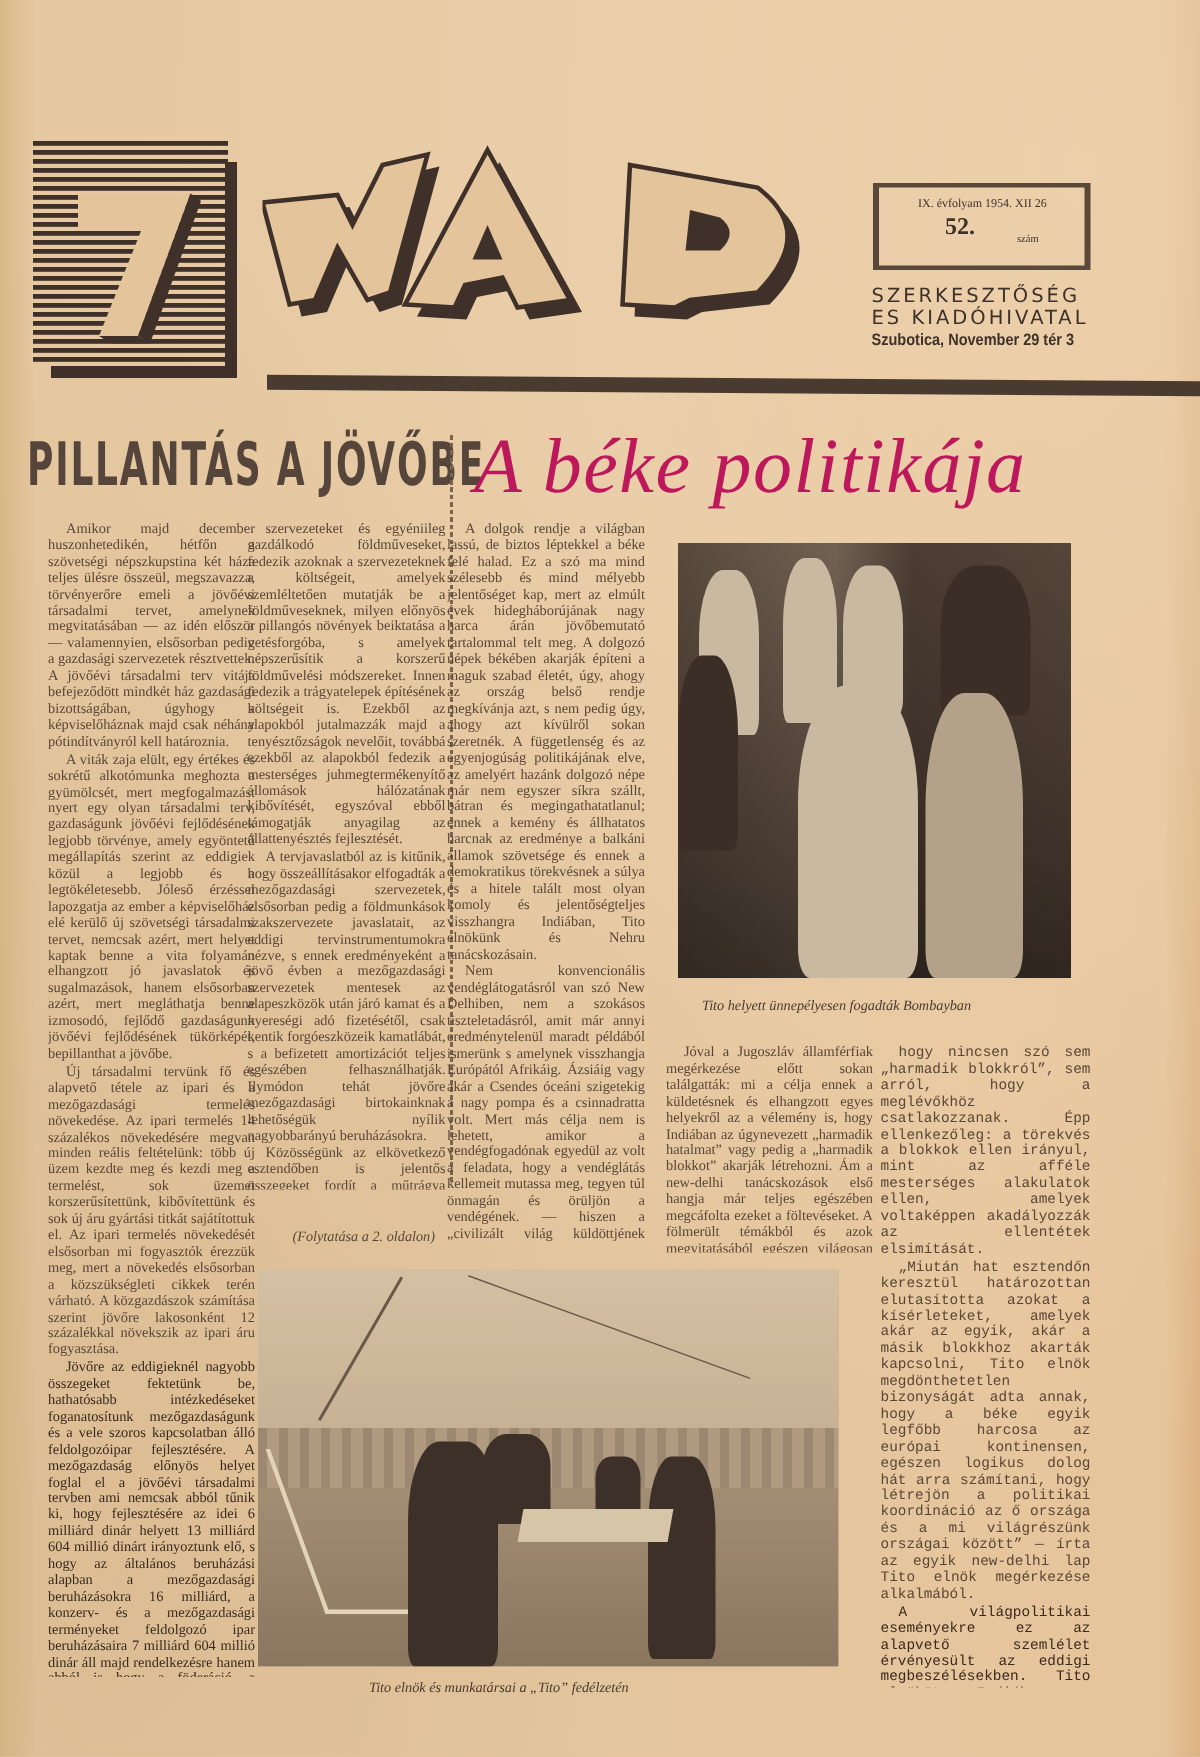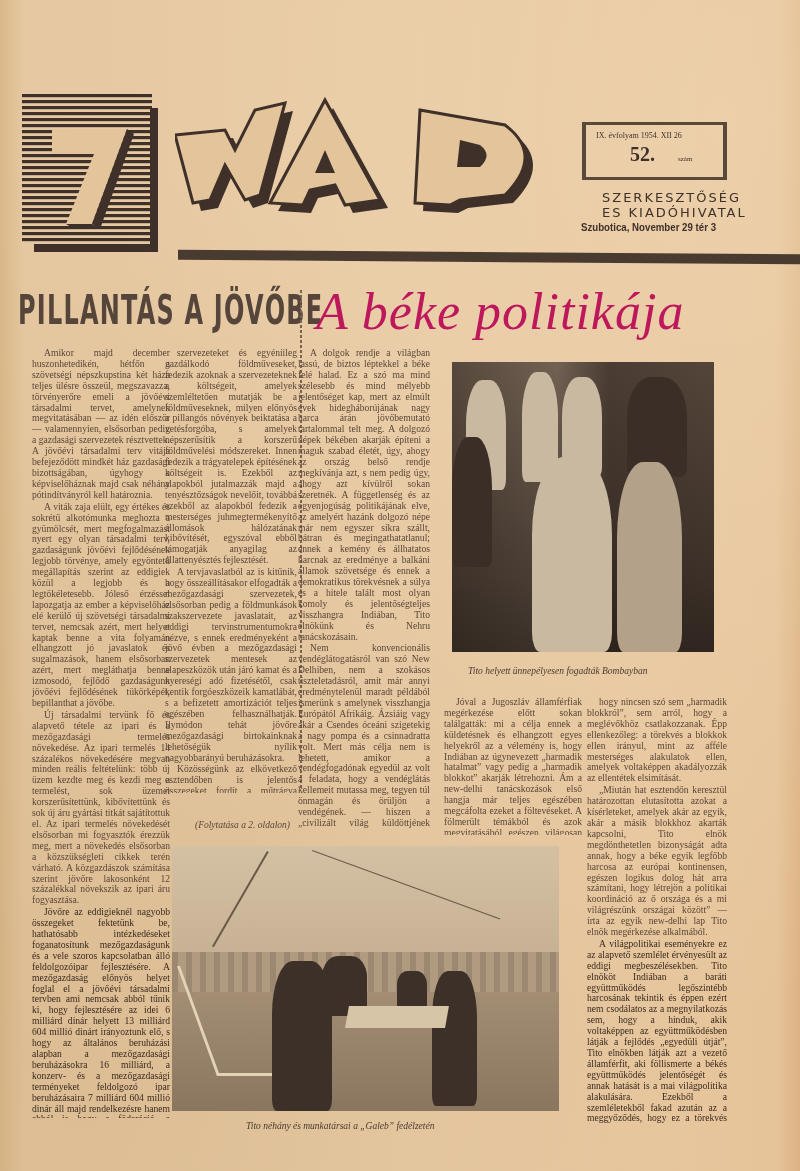--- a/index.html
+++ b/index.html
@@ -18,39 +18,39 @@
 
   
   .logo-seven { position: absolute; left: 22px; top: 94px; width: 138px; height: 160px; }
   .logo-nap { position: absolute; left: 175px; top: 95px; width: 400px; height: 120px; }
   .mast-rule { position: absolute; left: 178px; top: 252px; width: 622px; height: 10px; background: #4a3b30; transform: skewY(0.4deg); }
 
   .mast-right { position: absolute; left: 578px; top: 80px; width: 160px; text-align: center; }
   .mast-appears { font-family: "DejaVu Sans", sans-serif; font-weight: bold; font-size: 11px; letter-spacing: 0.5px; color: #3d3129; transform: scaleX(0.85); transform-origin: left; text-align: left; white-space: nowrap; }
   .mast-price { font-family: "DejaVu Sans", sans-serif; font-weight: bold; font-size: 11px; color: #3d3129; margin-top: 2px; transform: scaleX(0.85); }
   .issue-box { position: absolute; left: 582px; top: 122px; width: 145px; height: 58px; border-left: 4px solid #5a4838; border-right: 4px solid #5a4838; border-top: 3px solid #5a4838; border-bottom: 3px solid #5a4838; }
-  .issue-line1 { position: absolute; left: 10px; top: 6px; font-size: 8px; color: #3d3129; white-space: nowrap; }
-  .issue-num { position: absolute; left: 44px; top: 18px; font-size: 20px; font-weight: bold; color: #3d3129; font-family: "Liberation Serif", serif; }
+  .issue-line1 { position: absolute; left: 26px; top: 6px; font-size: 8px; color: #3d3129; white-space: nowrap; }
+  .issue-num { position: absolute; left: 44px; top: 18px; font-size: 16px; font-weight: bold; color: #3d3129; font-family: "Liberation Serif", serif; }
   .issue-szam { position: absolute; left: 92px; top: 30px; font-size: 7px; color: #3d3129; text-align: center; }
   .mast-office { position: absolute; left: 581px; top: 190px; font-family: "DejaVu Sans", sans-serif; color: #3d3129; }
-  .mast-office .l1, .mast-office .l2 { font-size: 13px; letter-spacing: 2px; line-height: 15px; white-space: nowrap; margin-left: 21px; }
+  .mast-office .l1, .mast-office .l2 { font-size: 13px; letter-spacing: 2px; line-height: 15px; white-space: nowrap; }
   .mast-office .l3 { font-family: "Liberation Sans", sans-serif; font-weight: bold; font-size: 11px; margin-top: 1px; white-space: nowrap; transform: scaleX(0.88); transform-origin: left; }
 
   
   .headline-left { position: absolute; left: 18px; top: 286px; width: 280px; font-family: "DejaVu Sans", sans-serif; font-weight: bold; font-size: 40px; color: #55453a; transform: scaleX(0.6); transform-origin: left top; white-space: nowrap; letter-spacing: 2px; line-height: 48px; }
   .headline-right { position: absolute; left: 316px; top: 282px; font-family: "Liberation Serif", serif; font-style: italic; font-size: 52px; color: #be185d; white-space: nowrap; letter-spacing: 1px; }
 
   
   .col { position: absolute; font-family: "Liberation Serif", serif; font-size: 9.6px; line-height: 10.9px; color: #5a4636; text-align: justify; overflow: hidden; }
   .col p { text-indent: 12px; margin-bottom: 1px; }
   .col1 { left: 32px; top: 348px; width: 138px; height: 770px; }
   .col2 { left: 165px; top: 348px; width: 132px; height: 445px; }
   .col3 { left: 298px; top: 348px; width: 132px; height: 480px; }
   .col4 { left: 444px; top: 697px; width: 138px; height: 138px; }
-  .col5 { left: 587px; top: 697px; width: 140px; height: 428px; }
+  .col5 { left: 587px; top: 697px; width: 140px; height: 428px; font-family: Liberation Mono, monospace; }
   .dark { color: #3a2a1e; }
 
   .vrule { position: absolute; width: 2px; background: repeating-linear-gradient(180deg, #7a6450 0 3px, transparent 3px 5px); }
   .vr1 { left: 300px; top: 290px; height: 500px; }
 
   .continued { position: absolute; left: 195px; top: 820px; font-style: italic; font-size: 9.5px; color: #5a4636; }
 
   
   .photo1 { position: absolute; left: 452px; top: 362px; width: 262px; height: 290px; background: #6a5a4c; overflow: hidden; }
   .photo1 .bg { position: absolute; inset: 0; background:
@@ -167,15 +167,15 @@
     <div class="deck"></div>
     <div class="mast" style="left:95px;top:5px;height:110px;transform:rotate(30deg);"></div>
     <div class="mast" style="left:140px;top:5px;height:200px;width:1px;transform:rotate(-70deg);"></div>
     <div class="chair"></div>
     <div class="person" style="left:100px;top:115px;width:60px;height:150px;"></div>
     <div class="person" style="left:150px;top:110px;width:45px;height:60px;"></div>
     <div class="person" style="left:225px;top:125px;width:30px;height:40px;"></div>
     <div class="person" style="left:260px;top:125px;width:45px;height:135px;"></div>
     <div class="table"></div>
   </div>
-  <div class="caption2">Tito néhány és munkatársai a „Galeb” fedélzetén</div>
+  <div class="caption2">Tito elnök és munkatársai a „Tito” fedélzetén</div>
 
 </div>
 
 </body></html>

